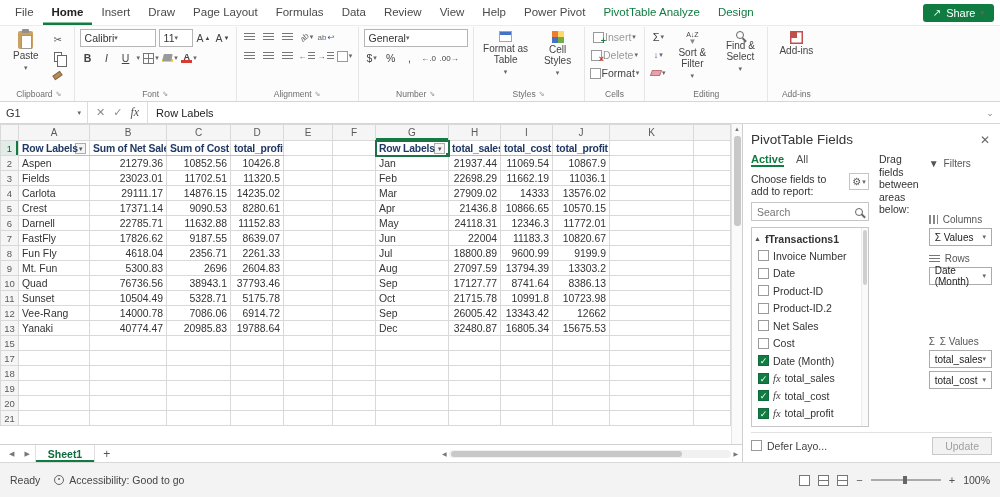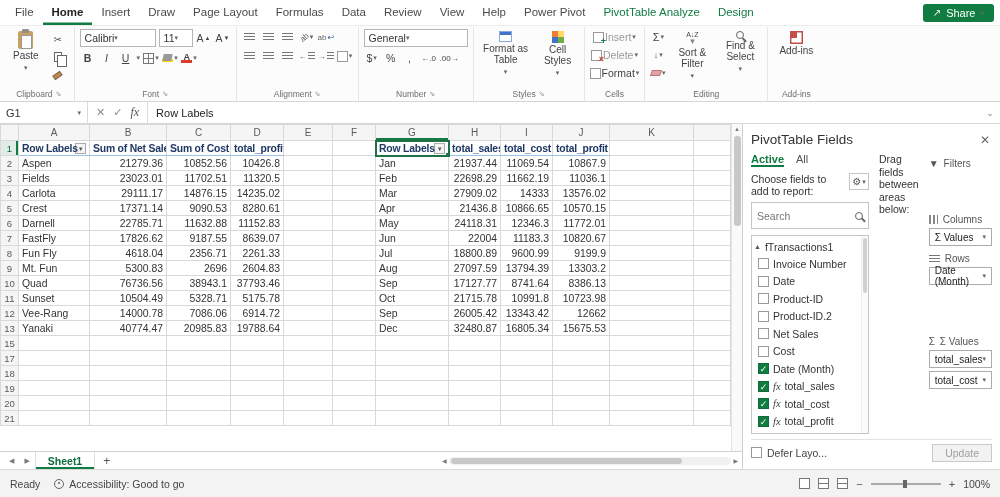--- a/index.html
+++ b/index.html
@@ -82,21 +82,21 @@
 
 .sheetbar{height:18px;display:flex;align-items:center;border-top:1px solid #d0d0d0;background:#fff;font-size:10.5px;padding-left:4px}
 .snav{color:#777;font-size:7px;padding:0 5px;cursor:pointer}
 .stab{height:100%;display:flex;align-items:center;padding:0 12px;color:#0e6b3c;font-weight:bold;border-right:1px solid #e0e0e0;border-left:1px solid #e0e0e0;box-shadow:inset 0 -2px 0 #107c41;cursor:pointer}
 .addsheet{padding:0 8px;color:#555;cursor:pointer;font-size:12px}
 .hscroll{margin-left:auto;margin-right:4px;width:296px;height:10px;display:flex;align-items:center;gap:2px}
 .hscroll .arr{font-size:6px;color:#777}
 .htrack{flex:1;height:8px;background:#f1f1f1;border-radius:4px;position:relative}
 .hthumb{position:absolute;left:2px;top:1px;height:6px;width:82%;background:#c8c8c8;border-radius:3px}
 
-.statusbar{height:28px;background:#f3f3f3;border-top:1px solid #d8d8d8;display:flex;align-items:center;padding:9px 10px;font-size:10.5px;color:#454545;gap:14px}
+.statusbar{height:20px;background:#f3f3f3;border-top:1px solid #d8d8d8;display:flex;align-items:center;padding:17px 10px;font-size:10.5px;color:#454545;gap:14px}
 .acc{display:flex;align-items:center;gap:5px}
 .acc-ic{width:10px;height:10px;border:1px solid #666;border-radius:50%;position:relative}
 .acc-ic::after{content:'';position:absolute;left:3px;top:2px;width:2px;height:2px;background:#666;border-radius:50%}
 .sb-right{margin-left:auto;display:flex;align-items:center;gap:8px}
 .view-ic{width:11px;height:11px;border:1px solid #777;background:#fff}
 .view-ic.b{background:linear-gradient(#777,#777) center/100% 1px no-repeat,#fff}
 .zoom-track{width:70px;height:2px;background:#aaa;position:relative}
 .zoom-thumb{position:absolute;left:32px;top:-3px;width:4px;height:8px;background:#666}
 .zbtn{color:#555;font-size:11px;cursor:pointer}
 
@@ -105,26 +105,26 @@
 .close-x{color:#666;font-size:12px;cursor:pointer;padding:0 2px}
 .pane-cols{flex:1;display:flex;gap:10px;min-height:0;margin-top:4px}
 .pcol-l{width:118px;display:flex;flex-direction:column;min-height:0}
 .pcol-r{flex:1;display:flex;flex-direction:row;min-height:0}
 .ptabs{display:flex;gap:12px;margin:2px 0 6px}
 .ptab{padding-bottom:2px;color:#555;cursor:pointer;font-size:11px}
 .ptab.on{color:#107c41;font-weight:bold;box-shadow:inset 0 -2px 0 #107c41}
 .choose-row{display:flex;align-items:flex-start;gap:4px;margin-bottom:5px}
 .choose-lbl{flex:1;line-height:12px;color:#333}
 .gearbtn{width:20px;height:17px;border:1px solid #c6c6c6;background:#fff;display:flex;align-items:center;justify-content:center;gap:1px;font-size:10px;color:#555;cursor:pointer}
-.search{height:27px;border:1px solid #c6c6c6;display:flex;align-items:center;padding:0 5px;margin-bottom:6px}
+.search{height:19px;border:1px solid #c6c6c6;display:flex;align-items:center;padding:0 5px;margin-bottom:6px}
 .search input{flex:1;border:0;outline:0;font-size:10.5px;font-family:"Liberation Sans",sans-serif;color:#333;min-width:0}
 .flist{flex:1;border:1px solid #c6c6c6;background:#fff;overflow:hidden;position:relative;padding:2px 8px 2px 2px}
 .flist-sb{position:absolute;right:0;top:0;bottom:0;width:7px;background:#fafafa;border-left:1px solid #ececec}
 .flist-sb::after{content:'';position:absolute;left:1px;top:2px;width:4px;height:55px;background:#cfcfcf;border-radius:2px}
-.fl-group{display:flex;align-items:center;gap:4px;height:17px;font-weight:normal;color:#333;cursor:pointer}
+.fl-group{display:flex;align-items:center;gap:4px;height:17px;font-weight:bold;color:#333;cursor:pointer}
 .chev{font-size:7px;color:#555}
 .fl-item{display:flex;align-items:center;gap:4px;height:17.5px;padding-left:4px;cursor:pointer;white-space:nowrap;overflow:hidden}
 .cb{flex:0 0 11px;width:11px;height:11px;border:1px solid #9a9a9a;background:#fff;font-size:9px;line-height:10px;text-align:center;color:#fff}
 .cb.on{background:#107c41;border-color:#0e6b3c}
 .fxm{font-style:italic;font-family:"Liberation Serif",serif;font-size:10.5px;color:#444;flex:0 0 auto}
 .fl-lb{overflow:hidden;text-overflow:ellipsis}
 .drag-lbl{line-height:12.5px;color:#333;margin:2px 0 2px}
 .area-h{display:flex;align-items:center;gap:5px;color:#555;font-size:10px;margin-top:7px}
 .area-item{border:1px solid #ababab;background:#fff;height:18px;display:flex;align-items:center;justify-content:space-between;padding:0 5px;margin-top:3px;font-size:10px;color:#222;cursor:pointer}
 .drop-gap{height:38px}

